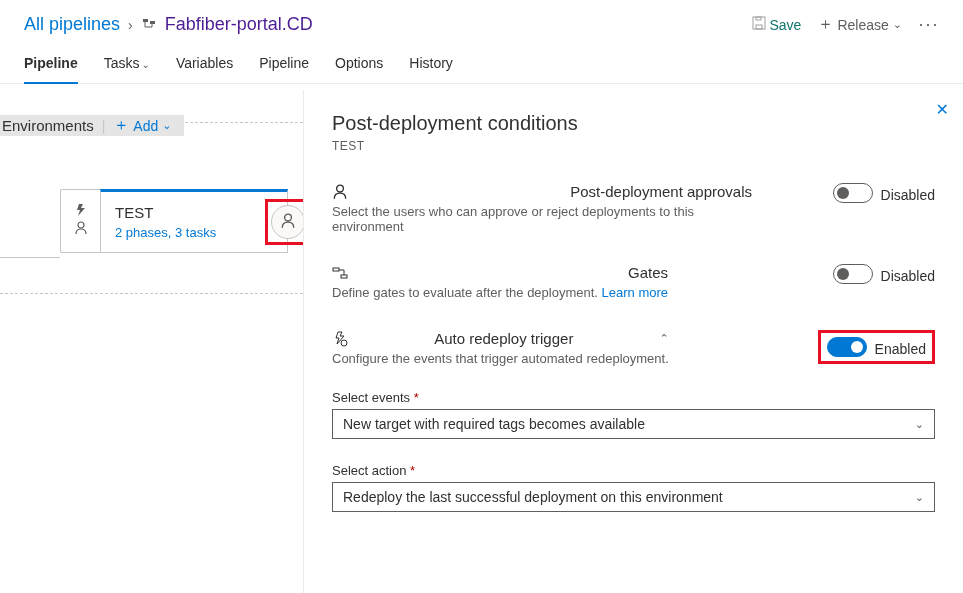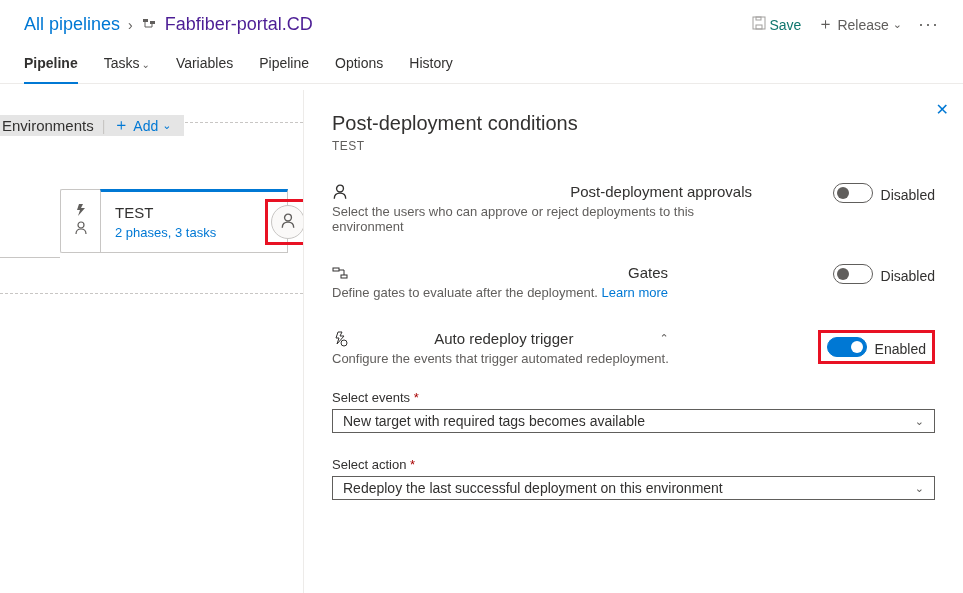--- a/index.html
+++ b/index.html
@@ -209,21 +209,21 @@
     .toggle.on .toggle-knob { background: #fff; left: auto; right: 3px; }
     .toggle-label { font-size: 14px; }
     
     .highlight-red { border: 3px solid #e81123; padding: 4px 6px; display: inline-flex; }
     
     .field { margin-top: 18px; }
     .field-label { font-size: 13px; margin-bottom: 4px; display: block; }
     .req { color: #a80000; }
     .field-select {
       width: 100%;
-      height: 24px;
+      height: 30px;
       border: 1px solid #605e5c;
       background: #fff;
       padding: 0 10px;
       display: flex;
       align-items: center;
       justify-content: space-between;
       cursor: pointer;
     }
     .chev { color: #605e5c; font-size: 11px; }
     

